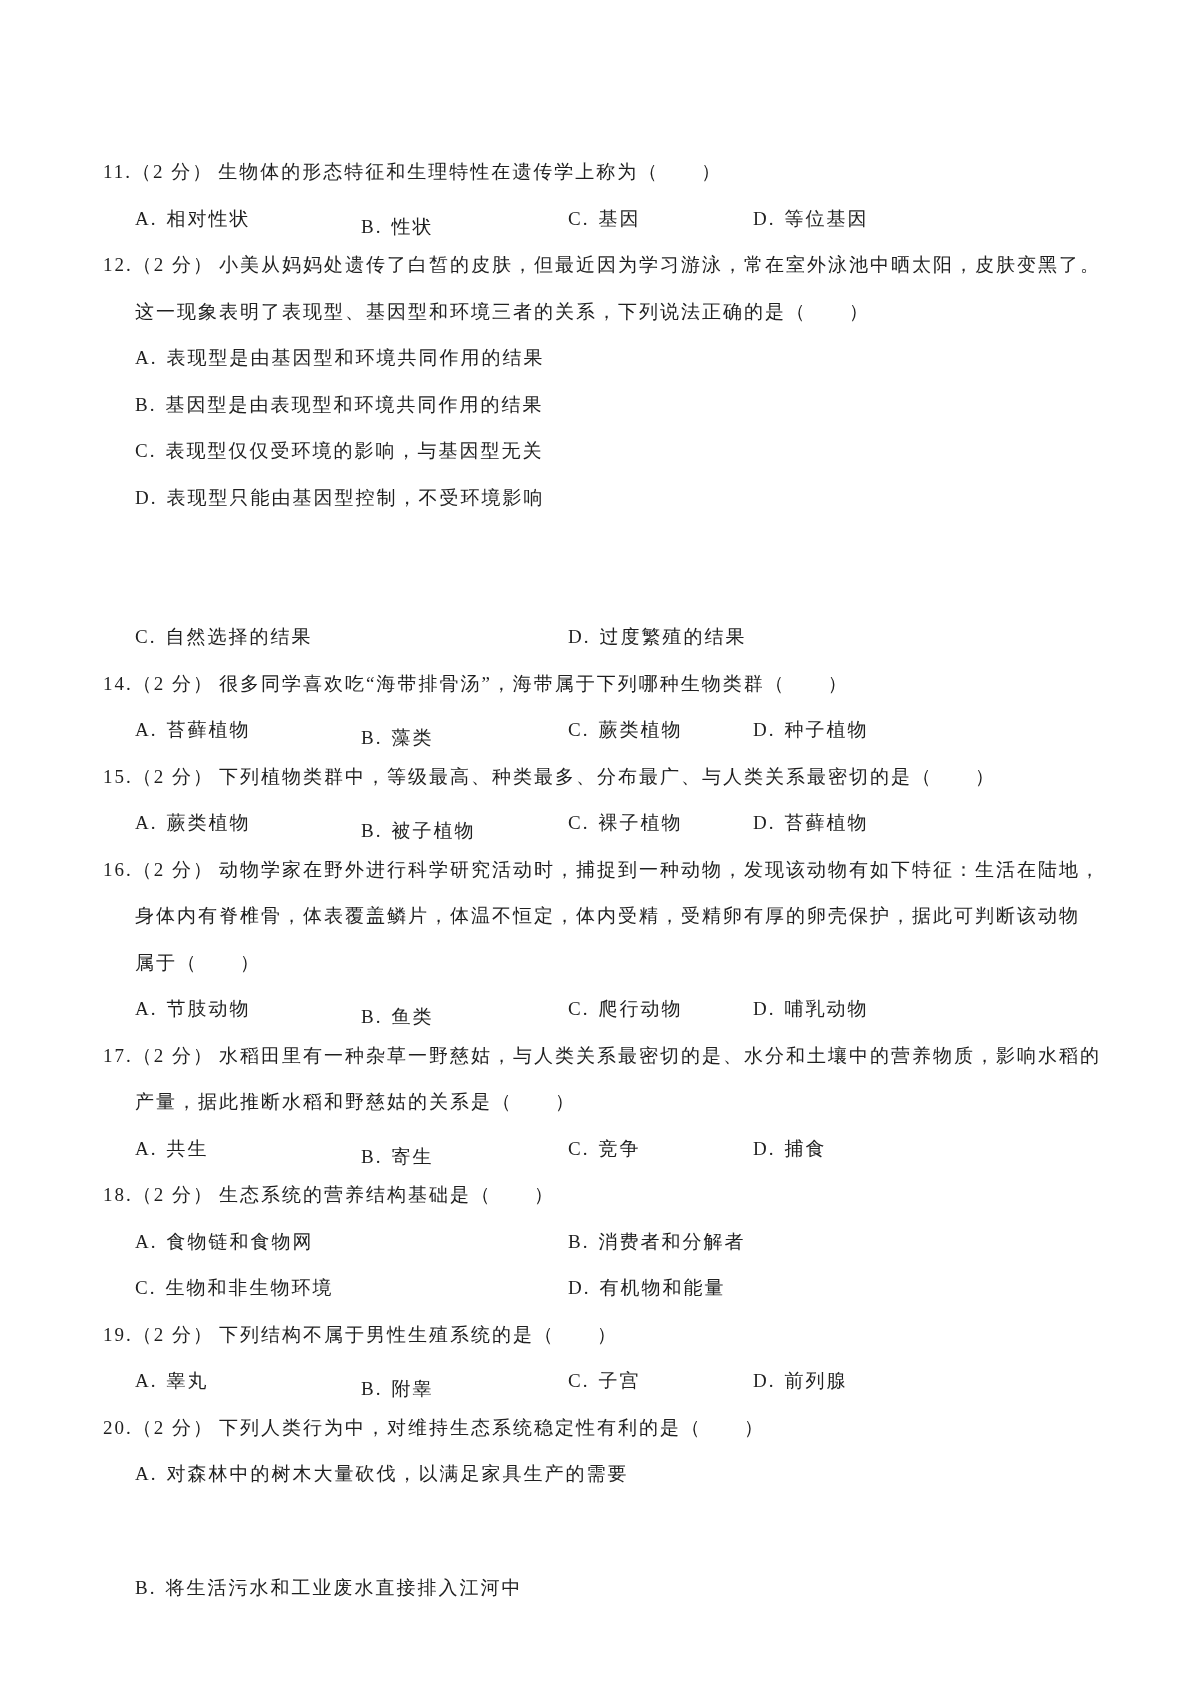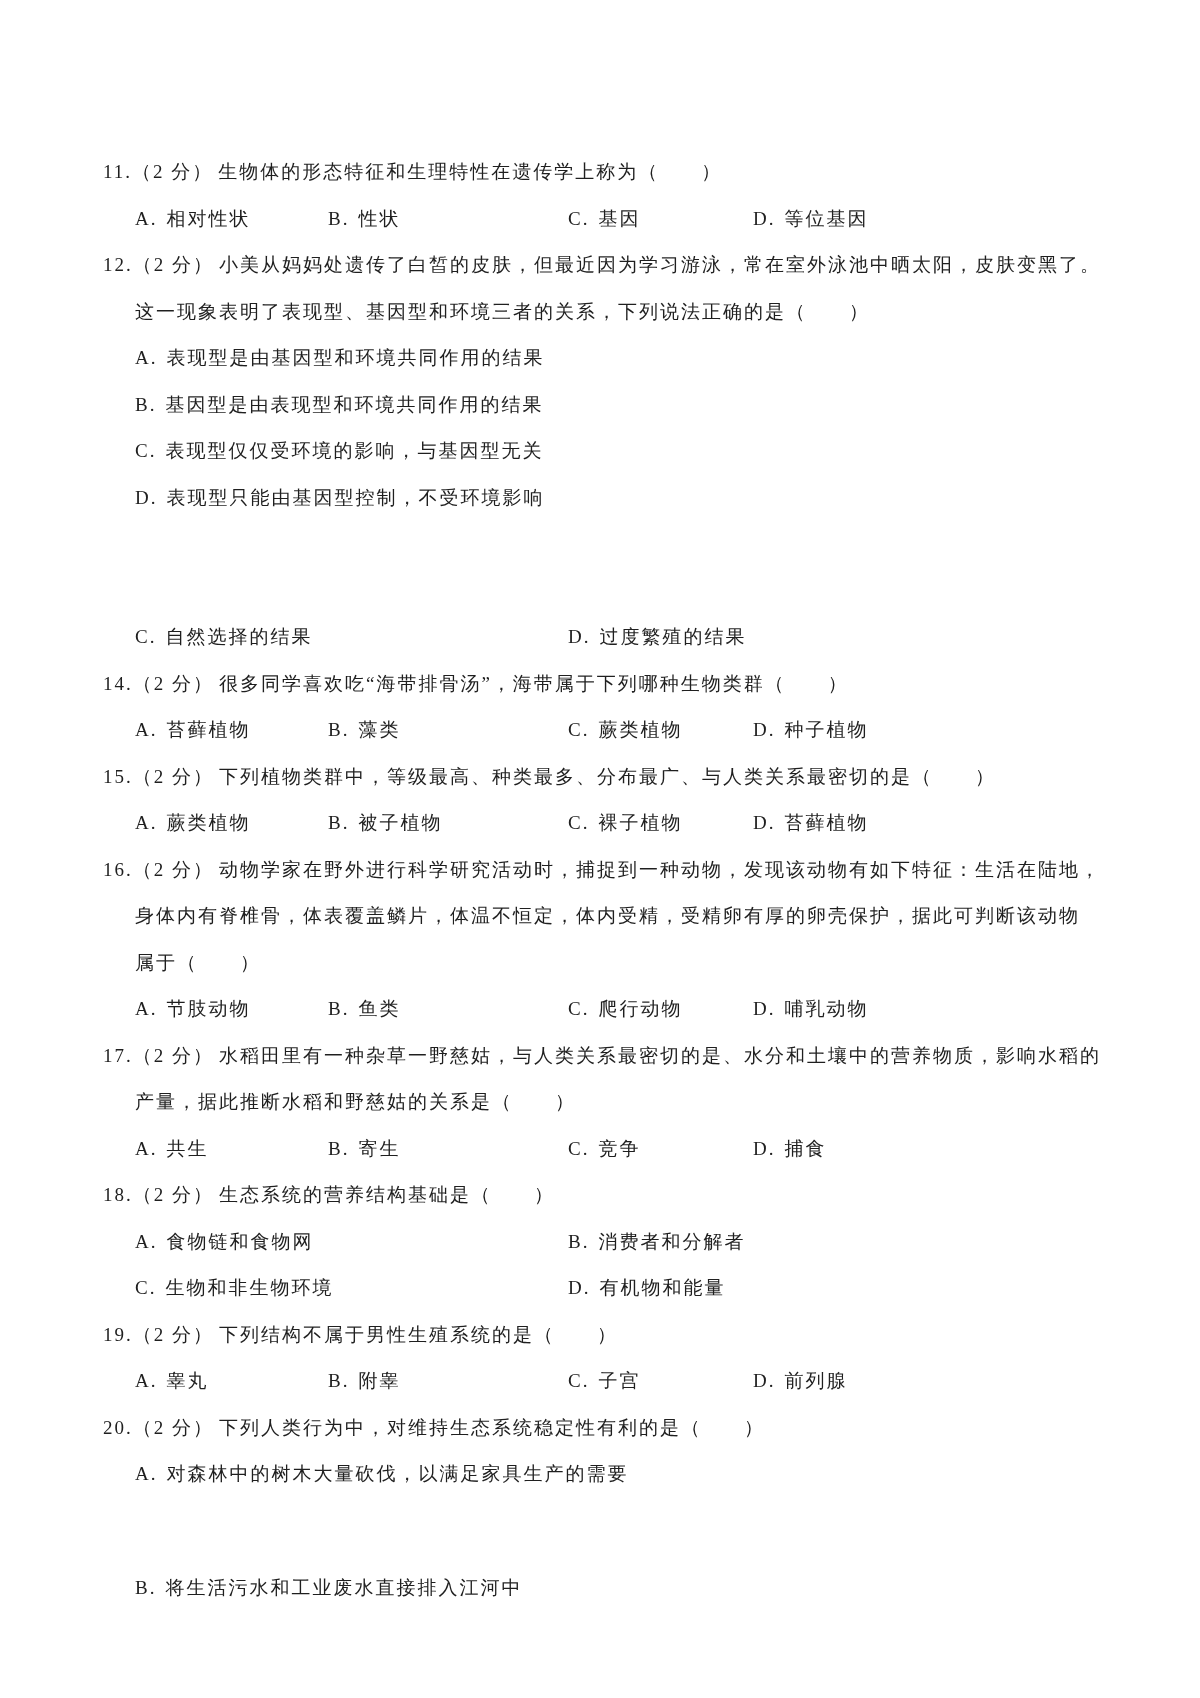--- a/index.html
+++ b/index.html
@@ -18,21 +18,21 @@
     position: absolute;
     white-space: nowrap;
     line-height: 24px;
     height: 24px;
   }
   .qline { left: 103px; }          
   .cont  { left: 135px; }          
   .optrow { left: 0; width: 100%; }
   .opt { position: absolute; white-space: nowrap; }
   .c1 { left: 135px; }
-  .c2 { left: 328px; }
+  .c2 { left: 361px; margin-top: 8px; }
   .c3 { left: 568px; }
   .c4 { left: 753px; }
   .opt-single { left: 135px; }
   .qnum { display: inline; }
   .qpts { display: inline; margin-right: 5px; }
   .olabel { display: inline; margin-right: 9px; }
 </style>
 </head>
 <body>
 

